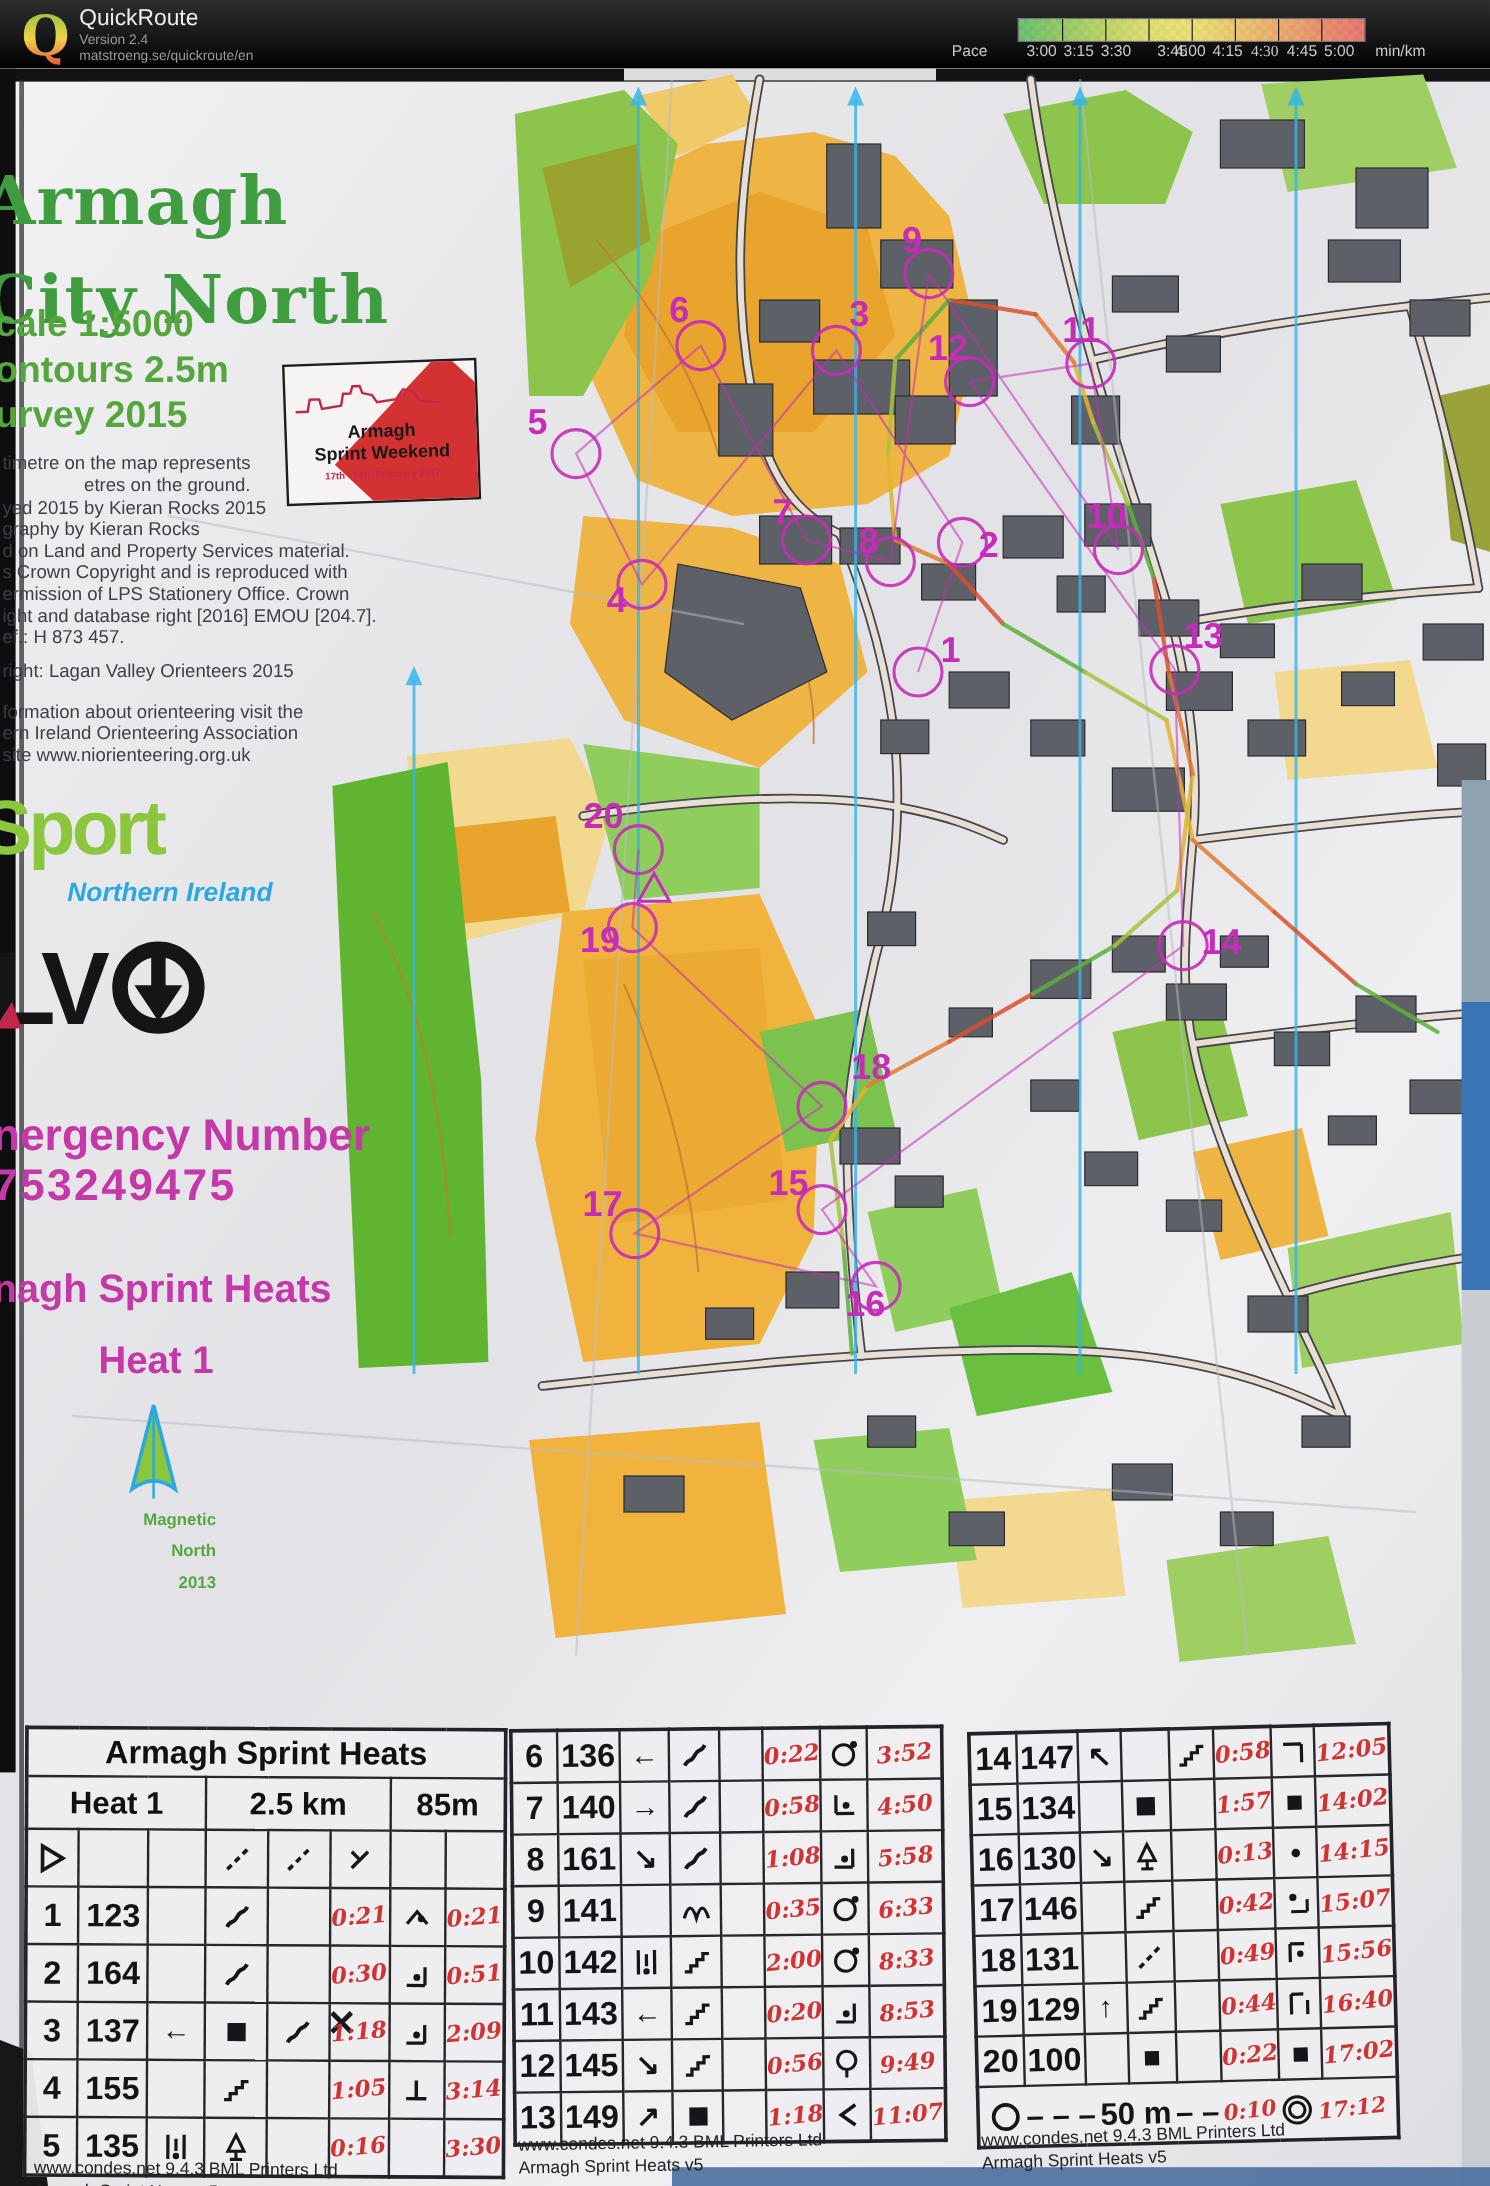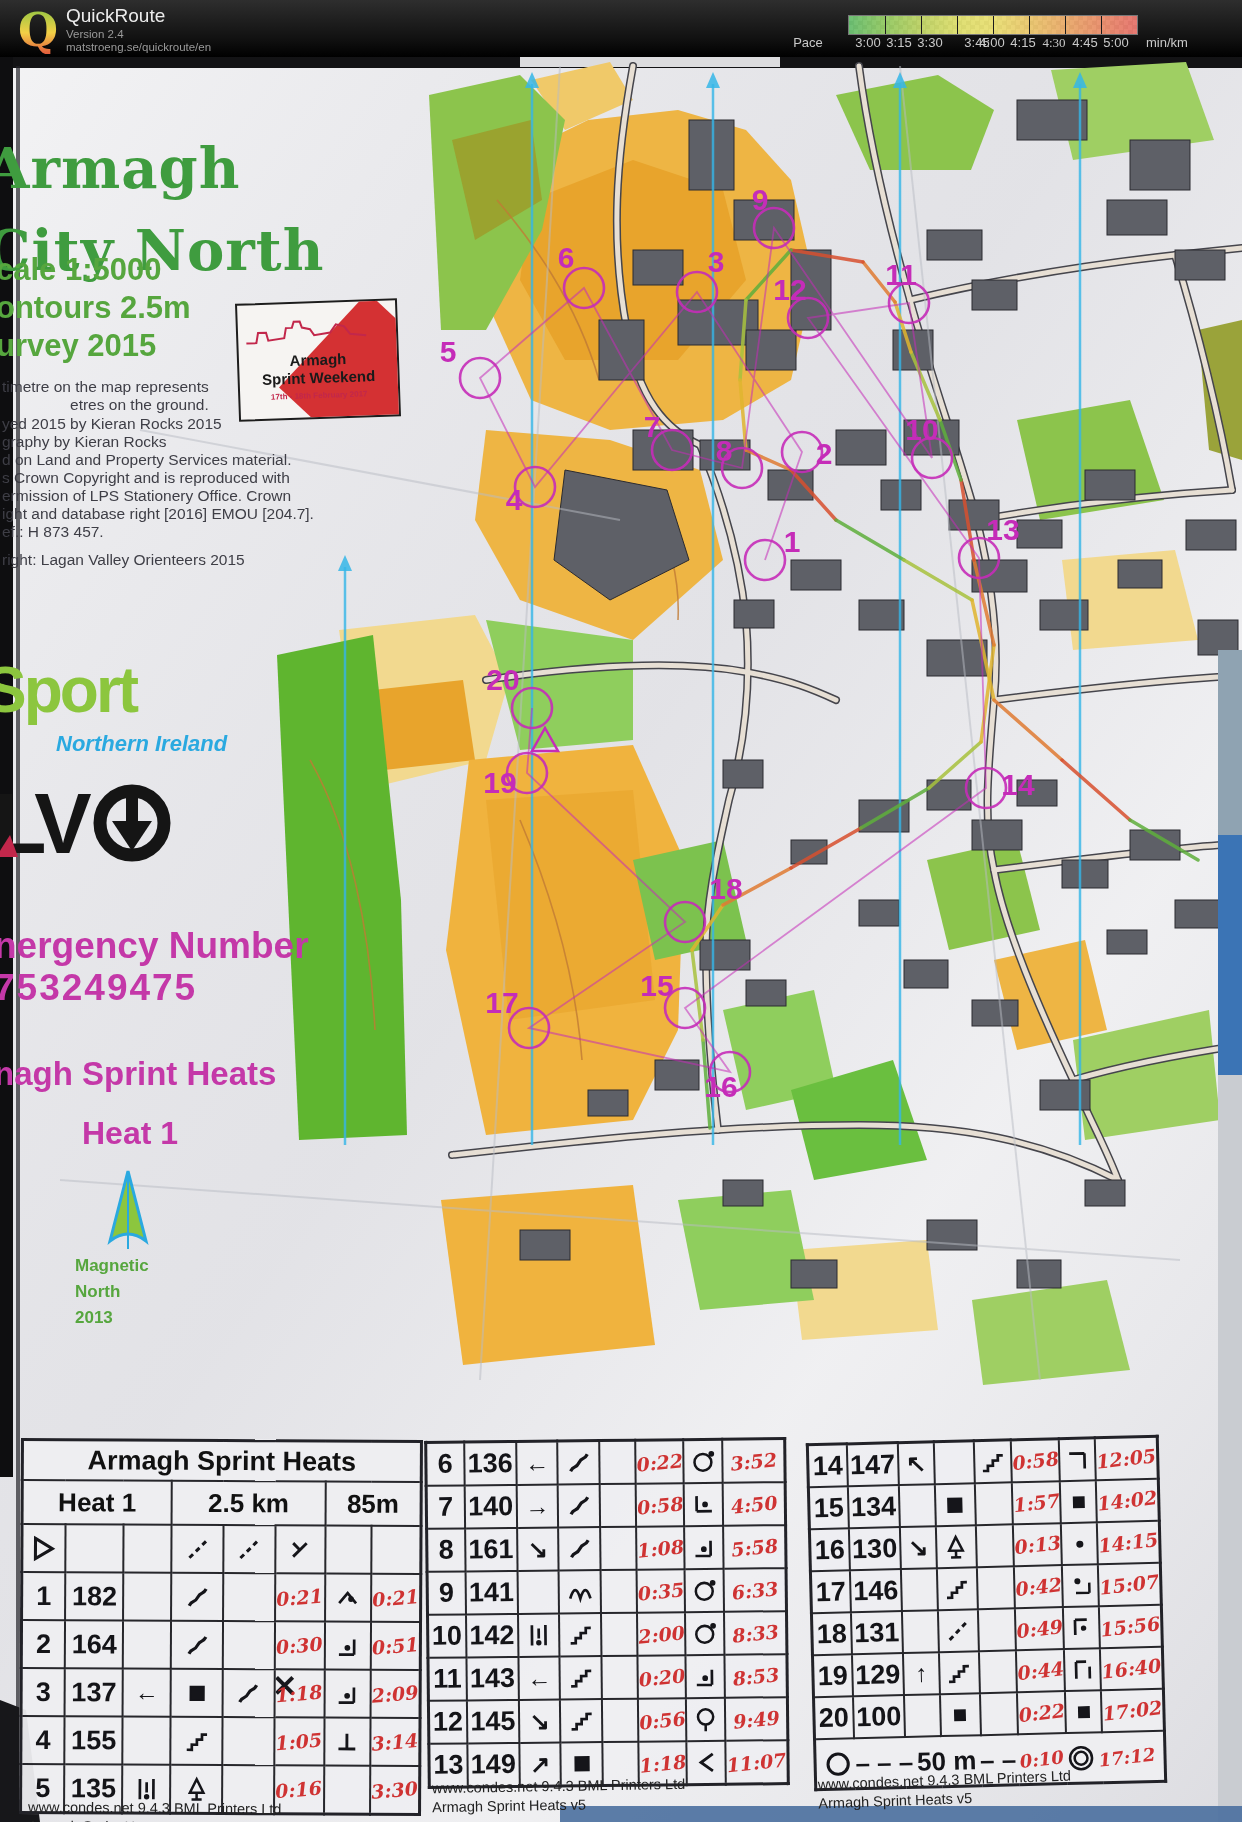--- a/index.html
+++ b/index.html
@@ -37,21 +37,21 @@
   .credits{color:#3e3e46;font-size:15.5px;line-height:18px;white-space:nowrap;}
   .magenta{color:#c438a8;font-weight:bold;white-space:nowrap;}
   .badge{position:absolute;left:237px;top:244px;width:158px;height:114px;
          background:#f6f4f2;border:2px solid #1d1d1d;transform:rotate(-2deg);
          overflow:hidden;z-index:5;}
   .badge .redtri{position:absolute;right:-38px;top:18px;width:130px;height:130px;
          background:#d43133;transform:rotate(45deg);}
   .badge .btxt{position:absolute;left:0;width:100%;text-align:center;font-weight:bold;}
   .sportword{font-weight:bold;color:#8cc63e;font-size:64px;letter-spacing:-3px;}
   .sportsub{font-style:italic;font-weight:bold;color:#2aa9e0;font-size:22px;}
-  .northtxt{color:#56a63e;font-weight:bold;font-size:17px;text-align:left;line-height:26px;}
+  .northtxt{color:#56a63e;font-weight:bold;font-size:14px;text-align:right;line-height:26px;}
 
   
   .ctable{position:absolute;background:rgba(238,238,241,.95);border:3px solid #222228;
           border-collapse:collapse;z-index:6;}
   .ctable td{border:2px solid #26262b;text-align:center;vertical-align:middle;
              padding:0;overflow:hidden;}
   .ctable .title{font-size:27px;font-weight:bold;color:#111;}
   .ctable .hdr{font-size:26px;font-weight:bold;color:#111;}
   .ctable .num{font-size:27px;font-weight:bold;color:#141418;}
   .ctable .arrow{font-size:24px;font-weight:bold;color:#141418;}
@@ -381,20 +381,21 @@
       <path d="M6,30 L16,30 L18,20 L26,20 L28,28 L44,26 L46,16 L52,16 L54,10 L60,10 L62,16 L70,18 L74,24 L90,22 L96,14 L104,16 L110,24 L126,26" fill="none" stroke="#c2274b" stroke-width="2"></path>
     </svg>
     <div class="btxt" style="top:48px;font-size:15px;color:#1a1a1a;">Armagh</div>
     <div class="btxt" style="top:66px;font-size:15px;color:#1a1a1a;">Sprint Weekend</div>
     <div class="btxt" style="top:88px;font-size:8px;color:#c2274b;">17th - 18th February 2017</div>
   </div>
 
   <div class="ovl credits" style="left:2px;top:321px;text-align:right;"><span>timetre on the map represents</span><br><span>etres on the ground.</span></div>
   <div class="ovl credits" id="credits2" style="left:2px;top:358px;"><span>yed 2015 by Kieran Rocks 2015</span><br><span>graphy by Kieran Rocks</span><br><span>d on Land and Property Services material.</span><br><span>s Crown Copyright and is reproduced with</span><br><span>ermission of LPS Stationery Office. Crown</span><br><span>ight and database right [2016] EMOU [204.7].</span><br><span>ef.: H 873 457.</span></div>
   <div class="ovl credits" style="left:2px;top:494px;">right: Lagan Valley Orienteers 2015</div>
+  <div class="ovl credits" id="credits4" style="left:2px;top:528px;"><span>formation about orienteering visit the</span><br><span>ern Ireland Orienteering Association</span><br><span>site www.niorienteering.org.uk</span></div>
 
   <div class="ovl sportword" style="left:-16px;top:596px;">Sport</div>
   <div class="ovl sportsub" style="left:56px;top:674px;">Northern Ireland</div>
 
   <svg class="ovl" width="190" height="100" style="left:-6px;top:718px;">
     <text x="0" y="78" font-size="86" font-weight="bold" fill="#151515" font-family="Liberation Sans,sans-serif" letter-spacing="-6">LV</text>
     <circle cx="138" cy="48" r="32" fill="none" stroke="#151515" stroke-width="13"></circle>
     <rect x="132" y="22" width="12" height="26" fill="#151515"></rect>
     <polygon points="118,46 158,46 138,76" fill="#151515"></polygon>
     <polygon points="2,82 16,60 24,82" fill="#c2274b"></polygon>
@@ -448,21 +449,21 @@
               <path d="M3,13 L13,3" fill="none" stroke-width="1.8" stroke-dasharray="3,2.4"></path>
             </svg></td>
           <td><svg class="sym" viewBox="0 0 16 16">
               <path d="M4,12 L12,4 M8,8 L4,4" fill="none" stroke-width="1.7"></path>
             </svg></td>
           <td></td>
           <td></td>
         </tr>
         <tr>
           <td class="num">1</td>
-          <td class="num">182</td>
+          <td class="num">123</td>
           <td></td>
           <td><svg class="sym" viewBox="0 0 16 16">
               <path d="M3,13 C5,9 6,12 8,8 C10,4 11,7 13,3" fill="none" stroke-width="1.9"></path>
             </svg></td>
           <td></td>
           <td><span class="hand">0:21</span></td>
           <td><svg class="sym" viewBox="0 0 16 16">
               <path d="M3,11 L8,5 L13,11" fill="none" stroke-width="1.6"></path>
               <circle cx="10" cy="8.5" r="1.2" fill="#15151a" stroke="none"></circle>
             </svg></td>

